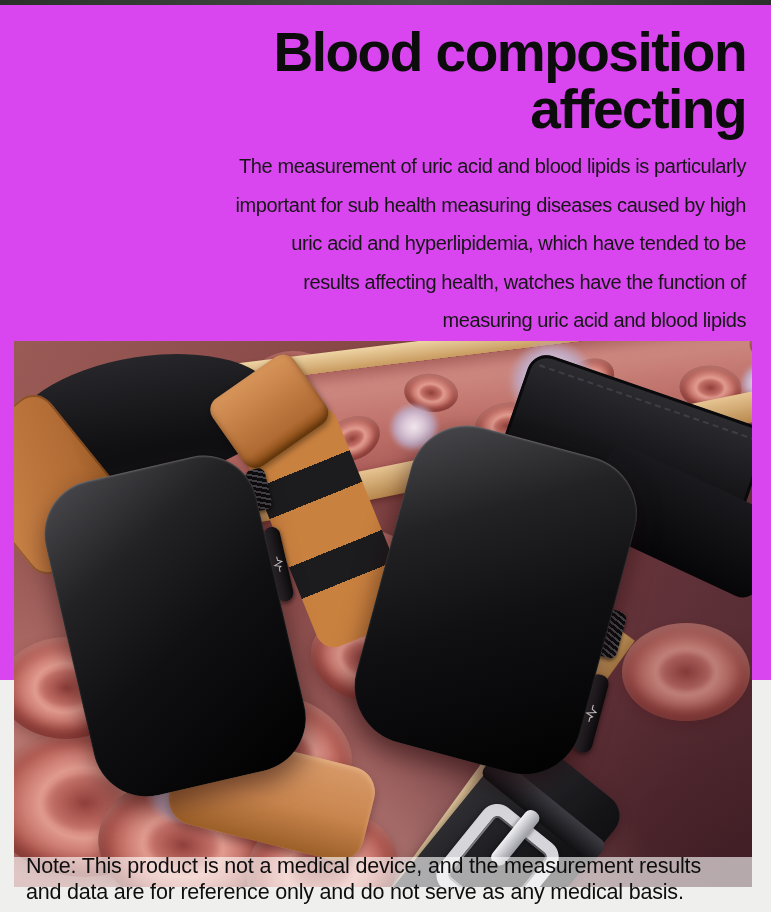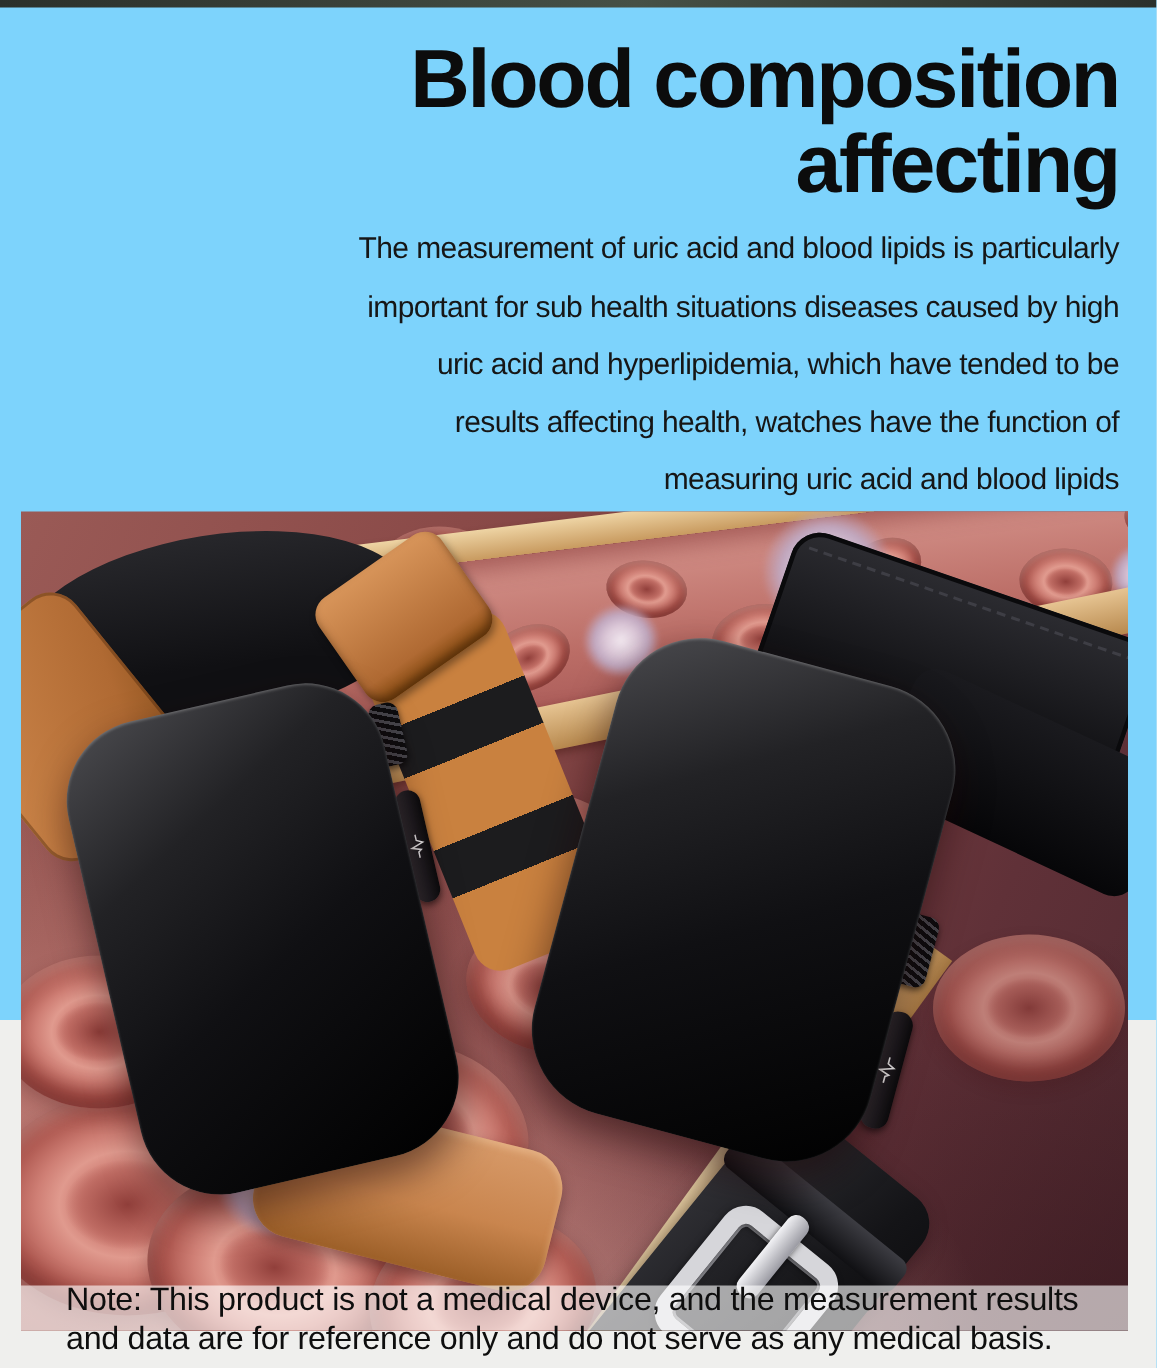--- a/index.html
+++ b/index.html
@@ -1,19 +1,19 @@
 <!DOCTYPE html>
 <html><head>
 <meta charset="utf-8">
 <style>
   * { margin:0; padding:0; box-sizing:border-box; }
   html,body { width:771px; height:912px; overflow:hidden; }
   body { font-family:"Liberation Sans", sans-serif; background:#efefed; position:relative; }
 
-  .canvas { position:absolute; inset:0; width:771px; height:680px; background:#7dd3fc; }
+  .canvas { position:absolute; inset:0; width:771px; height:680px; background:#d946ef; }
 
   .top-bar { position:absolute; left:0; top:0; width:771px; height:5px; background:linear-gradient(90deg,#2b302b,#465046 55%,#2b302b); }
 
   
   .title { position:absolute; top:24px; right:25px; width:740px; text-align:right;
            font-size:55px; line-height:57px; font-weight:700; letter-spacing:-1.5px; color:#0c0c0c; }
   .intro { position:absolute; top:147px; right:25px; width:700px; text-align:right;
            font-size:20px; line-height:38.5px; letter-spacing:-0.4px; color:#161616; }
 
   
@@ -114,38 +114,38 @@
   .rw-screen { left:52px; top:44px; width:196px; height:290px; border-radius:46px; padding:12px 12px 0 14px;
                display:flex; flex-direction:column; }
   .rw-head-title { font-size:18.5px; color:#fff; letter-spacing:.3px; }
   .rw-head-time { font-size:16px; color:#fff; text-align:right; padding-right:10px; margin-top:1px; }
   .rw-icon-wrap { display:flex; justify-content:center; margin-top:2px; }
   .keep-still { font-size:18.5px; color:#fff; margin-top:4px; padding-left:4px; letter-spacing:.3px; }
   .crown-r { left:258px; top:168px; width:23px; height:48px; }
   .btn-r { left:262px; top:234px; width:19px; height:80px; }
 
   
-  .note { position:absolute; left:44px; top:853px; width:720px; z-index:50;
+  .note { position:absolute; left:26px; top:853px; width:720px; z-index:50;
           font-size:21.5px; line-height:26px; letter-spacing:-0.2px; color:#0e0e0e; }
 </style>
 </head>
 <body>
 
 <div class="canvas">
 
   <div class="top-bar"></div>
 
   <h1 class="title">
     <span>Blood composition</span><br>
     <span>affecting</span>
   </h1>
 
   <div class="intro">
     <div>The measurement of uric acid and blood lipids is particularly</div>
-    <div>important for sub health situations diseases caused by high</div>
+    <div>important for sub health measuring diseases caused by high</div>
     <div>uric acid and hyperlipidemia, which have tended to be</div>
     <div>results affecting health, watches have the function of</div>
     <div>measuring uric acid and blood lipids</div>
   </div>
 
   <div class="photo">
 
     <div class="vessel">
       <div class="v-top-wall"></div>
       <div class="v-inner">

